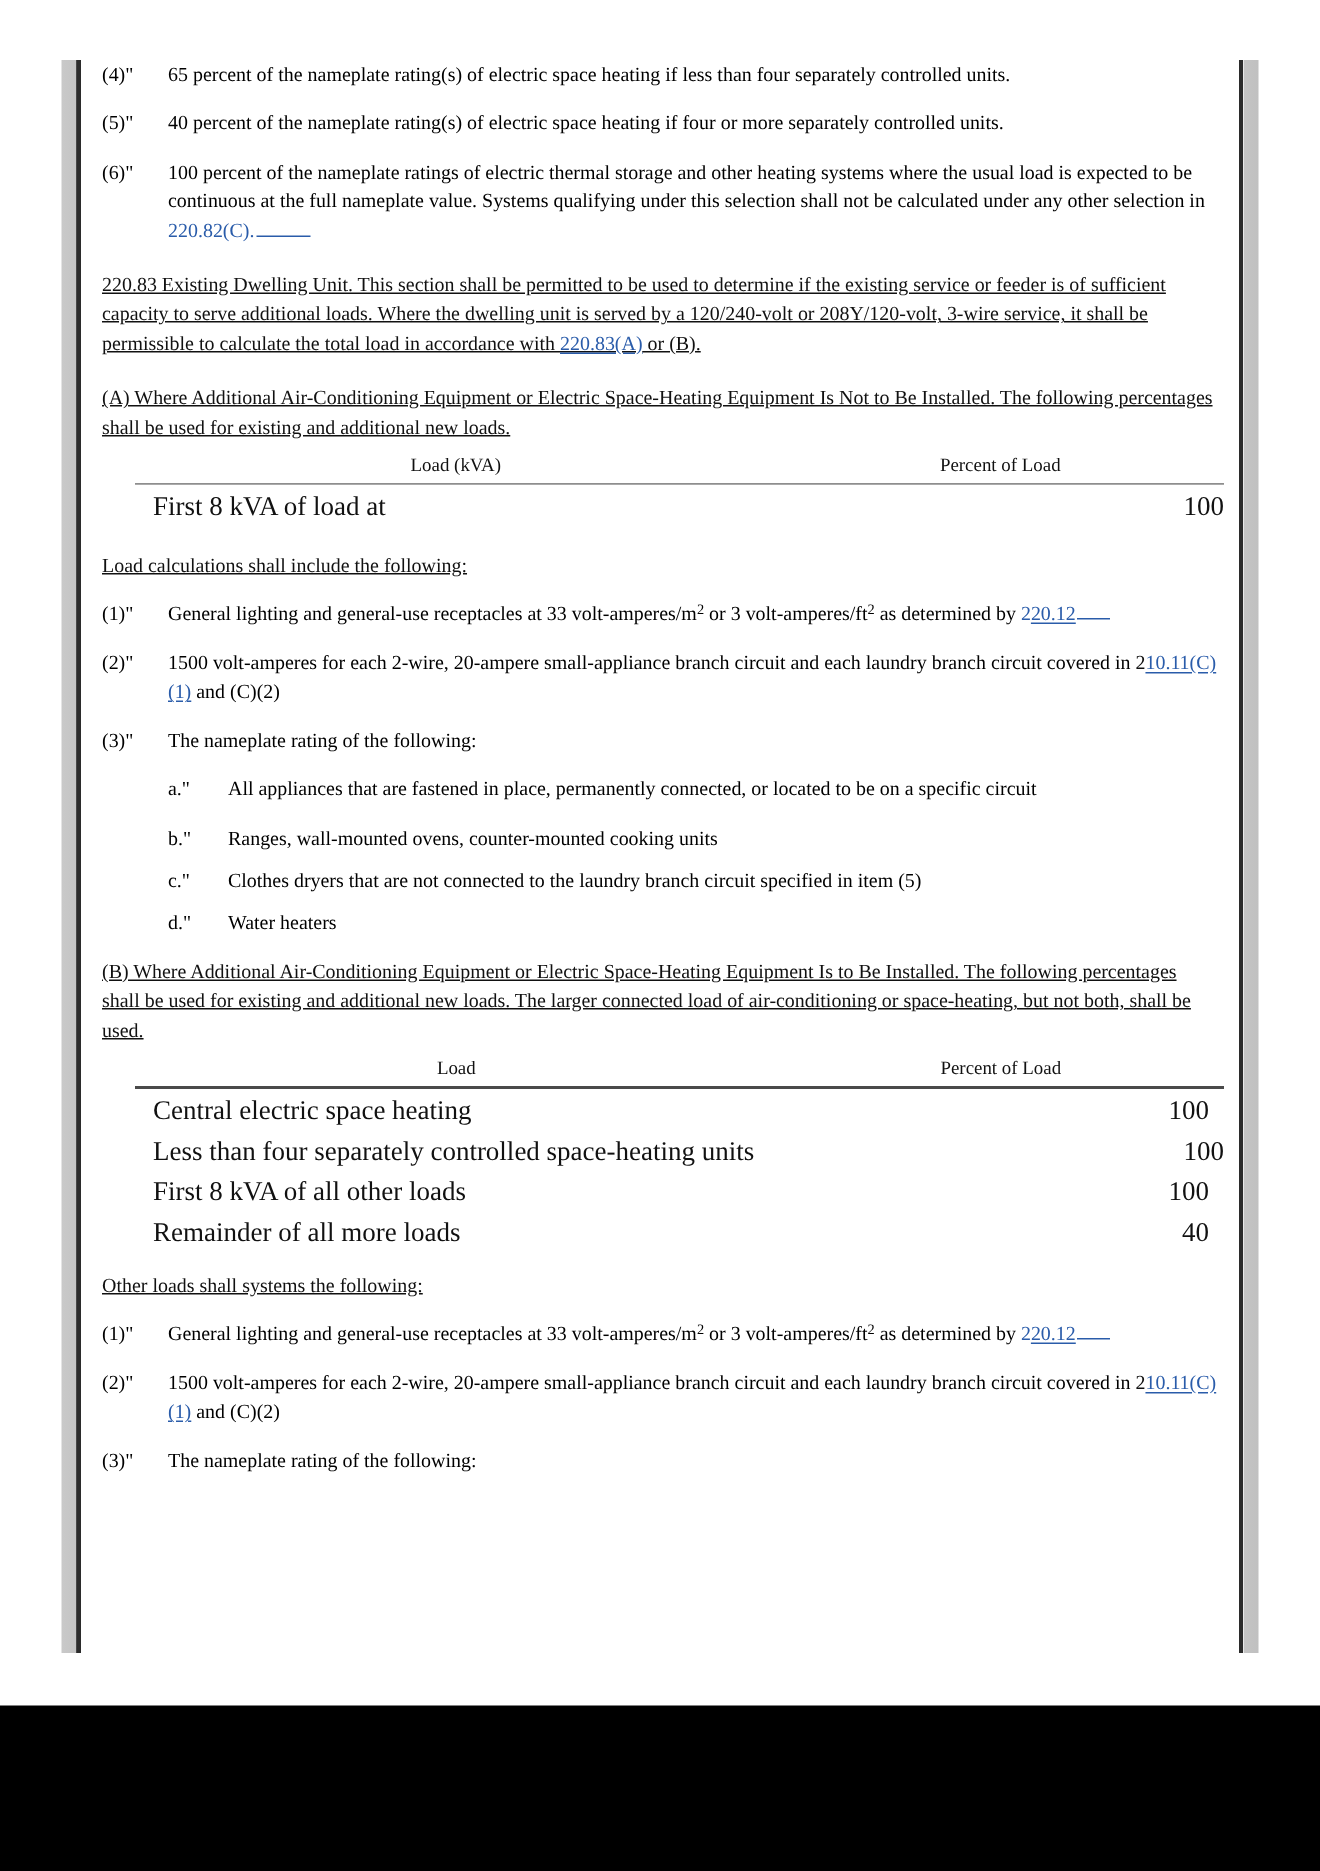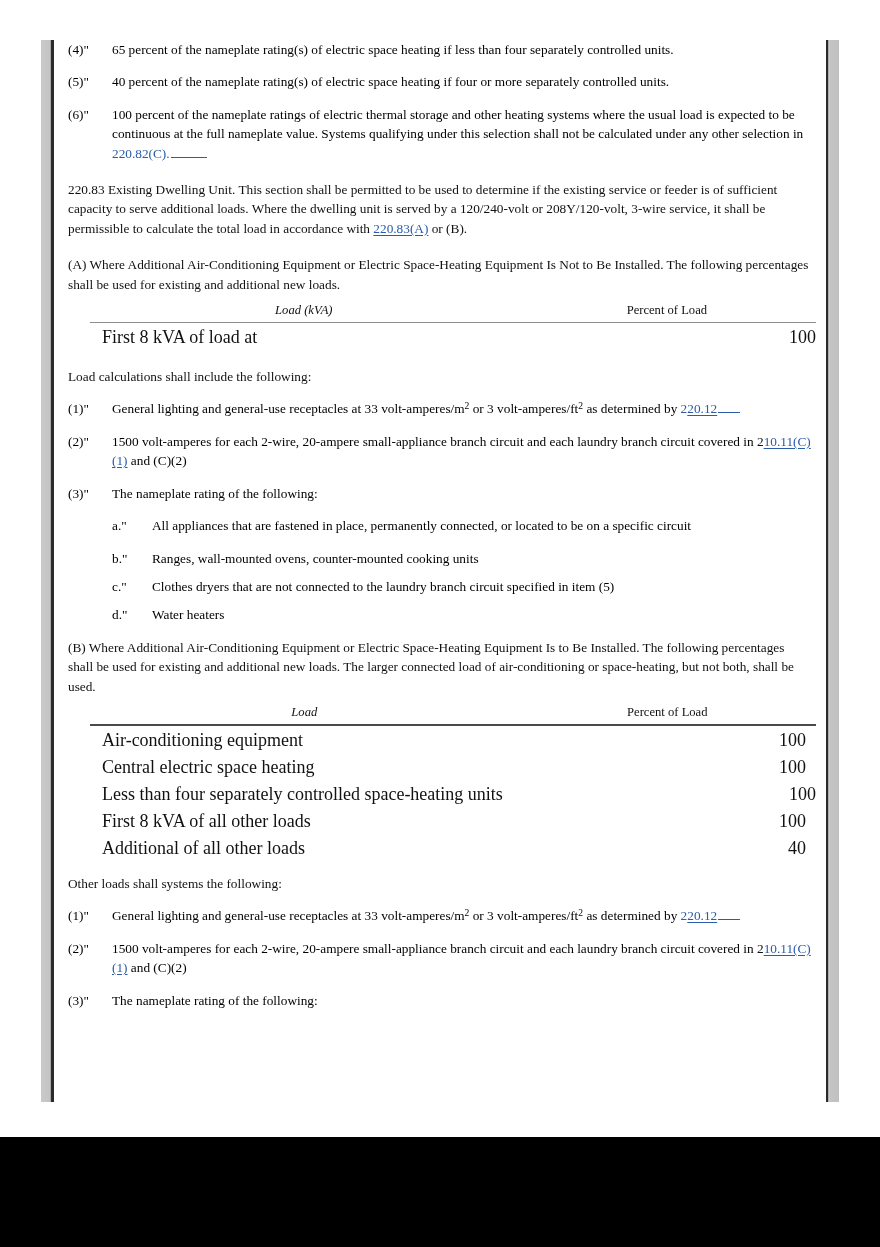--- a/index.html
+++ b/index.html
@@ -60,20 +60,21 @@
 
   
   p, .para {
     margin: 0;
     font-size: 13.3px;
     line-height: 19.4px;
     color: #111111;
   }
   .para {
     text-align: left;
+    text-decoration: underline;
   }
   .gap-sm { height: 9px; }
   .gap-md { height: 13px; }
   .gap-lg { height: 17px; }
 
   
   .li {
     display: flex;
     align-items: flex-start;
     font-size: 13.3px;
@@ -151,21 +152,21 @@
   }
   table.loadtbl td.lbl {
     text-align: left;
     padding-left: 12px;
     width: 430px;
   }
   table.loadtbl td.val {
     text-align: right;
     width: 296px;
   }
-  .th-left { width: 430px; font-style: italic; }
+  .th-left { width: 430px; }
   .th-right { width: 296px; }
 
   
   td.val.nudge-r { padding-left: 12px; }
   td.val.nudge-l { padding-right: 10px; }
 
   
   #letterbox {
     position: absolute;
     left: 0;
@@ -291,37 +292,33 @@
 
       <table class="loadtbl thick">
         <thead>
           <tr>
             <th class="th-left">Load</th>
             <th class="th-right">Percent of Load</th>
           </tr>
         </thead>
         <tbody>
           <tr>
-            <td class="lbl">Air-conditioning equipment</td>
-            <td class="val nudge-l">100</td>
-          </tr>
-          <tr>
             <td class="lbl">Central electric space heating</td>
             <td class="val nudge-l">100</td>
           </tr>
           <tr>
             <td class="lbl">Less than four separately controlled space-heating units</td>
             <td class="val nudge-r">100</td>
           </tr>
           <tr>
             <td class="lbl">First 8 kVA of all other loads</td>
             <td class="val nudge-l">100</td>
           </tr>
           <tr>
-            <td class="lbl">Additional of all other loads</td>
+            <td class="lbl">Remainder of all more loads</td>
             <td class="val nudge-l">40</td>
           </tr>
         </tbody>
       </table>
 
       <div class="gap-md"></div>
 
       <p class="para">Other loads shall systems the following:</p>
 
       <div class="gap-md"></div>

